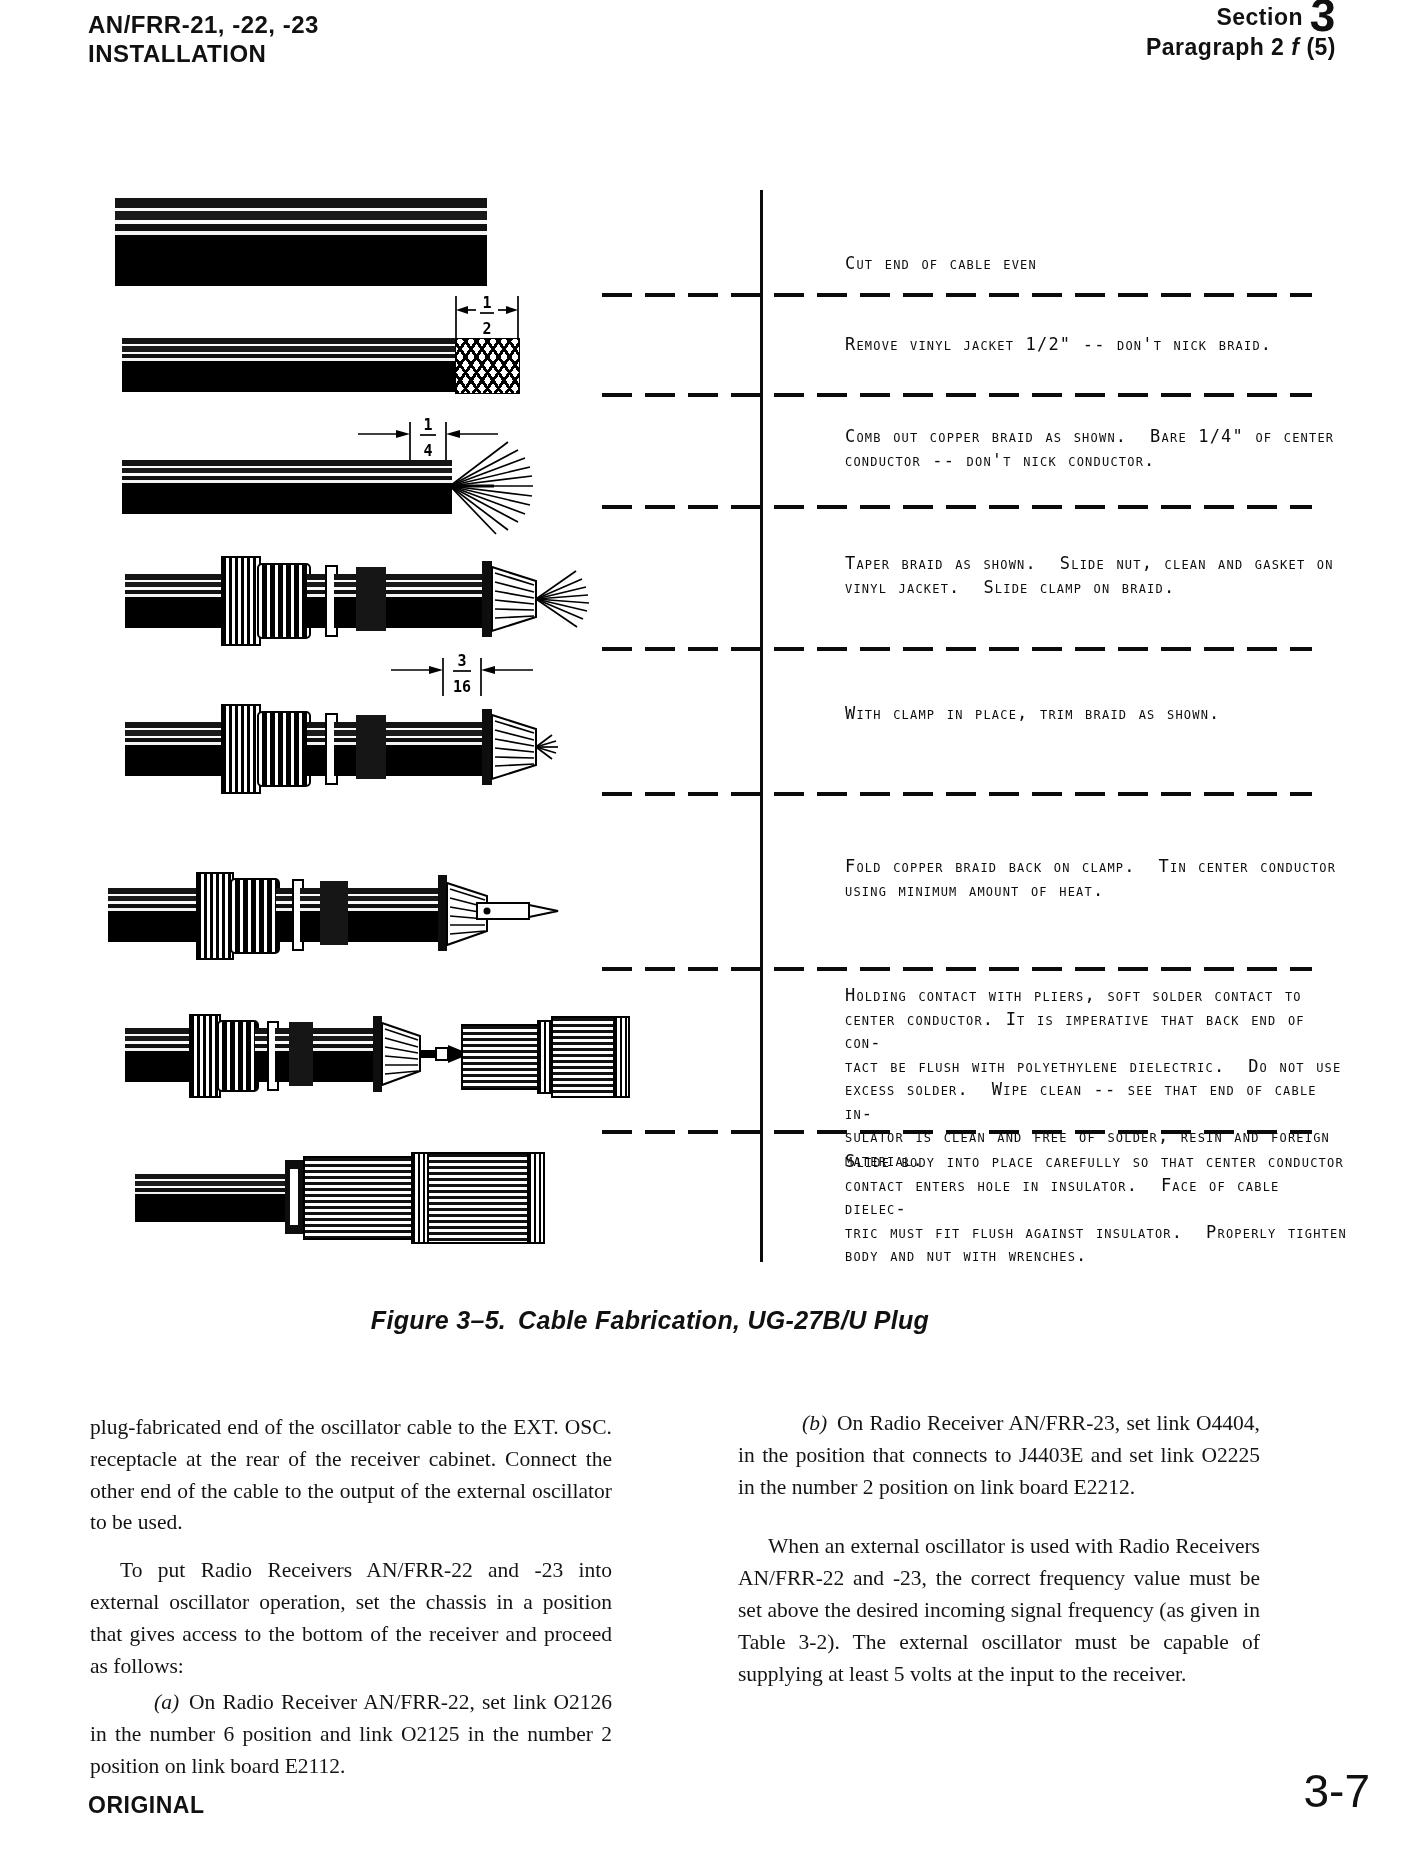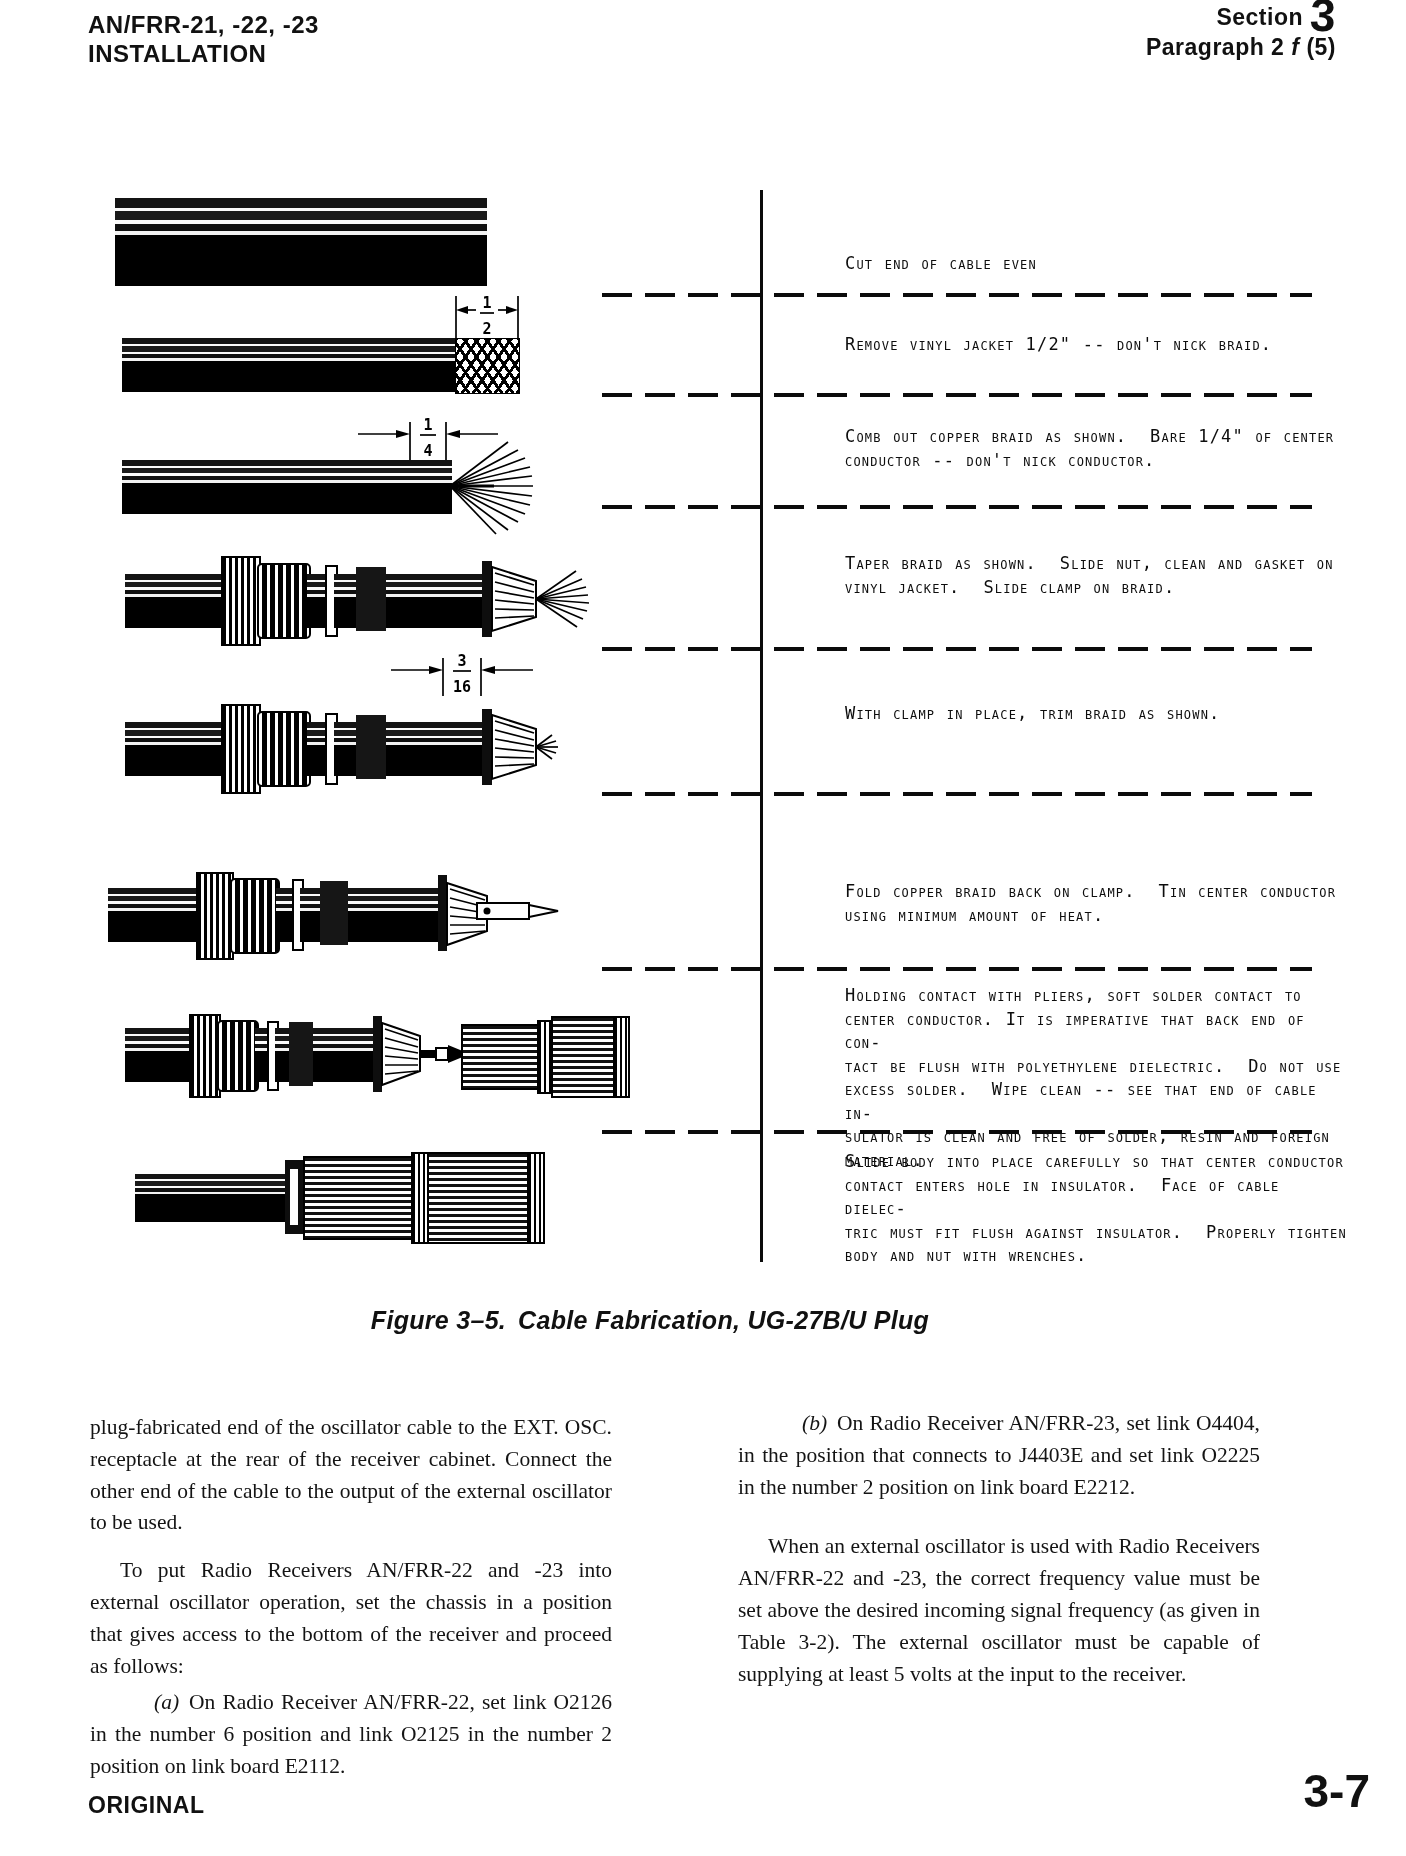--- a/index.html
+++ b/index.html
@@ -7,21 +7,21 @@
         font-family:"Liberation Sans",sans-serif;overflow:hidden;margin:0 auto;padding-left:44px;}
 
   
   .hdr{position:absolute;font-weight:700;letter-spacing:.5px;}
   .hdr-left{left:88px;top:10px;font-size:24px;line-height:29px;}
   .hdr-center{left:420px;top:12px;width:400px;text-align:center;font-size:24px;}
   .hdr-right{left:1000px;top:2px;width:336px;text-align:right;font-size:23px;line-height:30px;}
   .big-numeral{font-size:46px;font-weight:700;vertical-align:-6px;line-height:20px;display:inline-block;transform:rotate(3deg);}
   .ital{font-style:italic;}
   .footer-left{position:absolute;left:88px;top:1792px;font-size:23px;font-weight:700;letter-spacing:.5px;}
-  .footer-page{position:absolute;left:1230px;top:1764px;width:140px;text-align:right;font-size:46px;font-weight:700;}
+  .footer-page{position:absolute;left:1230px;top:1764px;width:140px;text-align:right;font-size:46px;font-weight:400;}
 
   
   .vline{position:absolute;left:760px;top:190px;width:3px;height:1072px;background:#0b0b0b;}
   .dash{position:absolute;left:602px;width:710px;height:4px;
         background:repeating-linear-gradient(90deg,#0b0b0b 0 30px,transparent 30px 43px);}
   .step-text{position:absolute;left:845px;width:505px;
         font-family:"DejaVu Sans Mono",monospace;font-variant:small-caps;
         font-size:17px;line-height:23.5px;letter-spacing:1.2px;color:#0d0d0d;
         white-space:pre-wrap;}
   .caption{position:absolute;left:150px;top:1306px;width:1000px;text-align:center;
@@ -92,21 +92,21 @@
     <div class="dash" style="top:967px"></div>
     <div class="dash" style="top:1130px"></div>
 
     <div class="step-text" style="top:252px">Cut end of cable even</div>
     <div class="step-text" style="top:333px">Remove vinyl jacket 1/2" -- don't nick braid.</div>
     <div class="step-text" style="top:425px">Comb out copper braid as shown.  Bare 1/4" of center
 conductor -- don't nick conductor.</div>
     <div class="step-text" style="top:552px">Taper braid as shown.  Slide nut, clean and gasket on
 vinyl jacket.  Slide clamp on braid.</div>
     <div class="step-text" style="top:702px">With clamp in place, trim braid as shown.</div>
-    <div class="step-text" style="top:880px">Fold copper braid back on clamp.  Tin center conductor
+    <div class="step-text" style="top:855px">Fold copper braid back on clamp.  Tin center conductor
 using minimum amount of heat.</div>
     <div class="step-text" style="top:984px">Holding contact with pliers, soft solder contact to
 center conductor. It is imperative that back end of con-
 tact be flush with polyethylene dielectric.  Do not use
 excess solder.  Wipe clean -- see that end of cable in-
 sulator is clean and free of solder, resin and foreign
 material.</div>
     <div class="step-text" style="top:1150px">Slide body into place carefully so that center conductor
 contact enters hole in insulator.  Face of cable dielec-
 tric must fit flush against insulator.  Properly tighten

